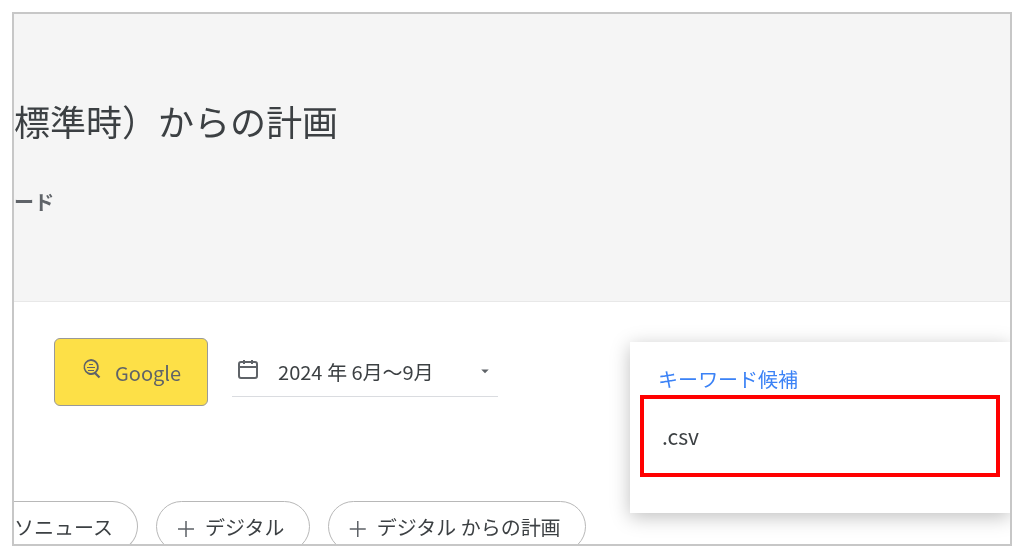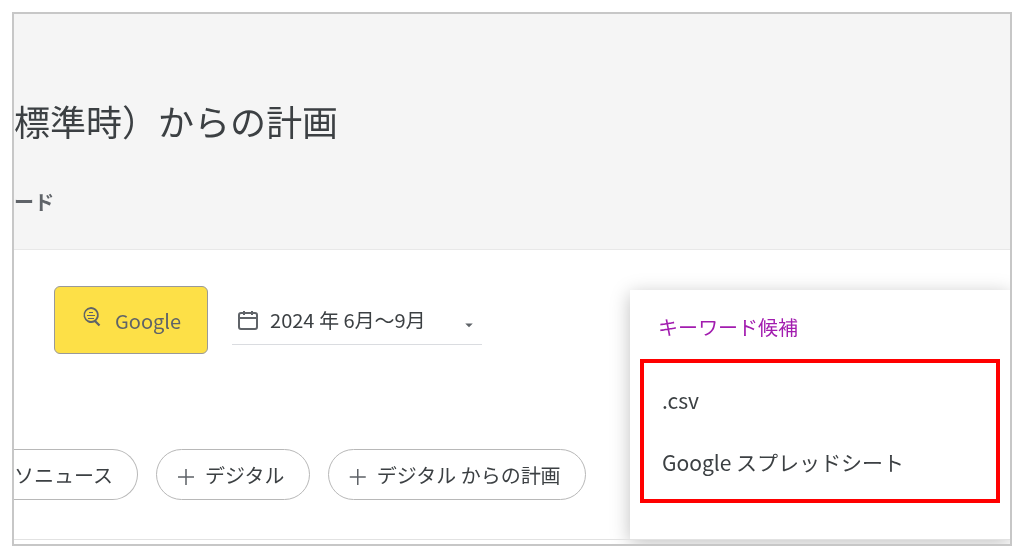--- a/index.html
+++ b/index.html
@@ -14,21 +14,21 @@
     }
     .outer {
       border: 2px solid #c7c7c7;
       width: 100%;
       height: 534px;
       position: relative;
       overflow: hidden;
     }
     .header {
       background: #f5f5f5;
-      height: 236px;
+      height: 288px;
       position: relative;
       border-bottom: 1px solid #e8e8e8;
     }
     .title {
       position: absolute;
       top: 80px;
       left: 0;
       font-size: 36px;
       font-weight: 400;
       color: #3c4043;
@@ -63,22 +63,21 @@
       border-radius: 6px;
       padding: 18px 26px;
       font-size: 20px;
       color: #5f6368;
       cursor: pointer;
       background: #fde047;
     }
     .google-btn svg { width: 24px; height: 24px; fill: #5f6368; }
     .date-selector {
       display: flex;
-      align-items: center;
-      gap: 10px;
+      gap: 18px;
       font-size: 20px;
       color: #3c4043;
       padding: 10px 4px 10px 4px;
       border-bottom: 1px solid #dadce0;
       cursor: pointer;
     }
     .date-selector .cal-icon { width: 24px; height: 24px; color: #5f6368; }
     .date-selector .chevron { width: 18px; height: 18px; margin-left: 24px; color: #5f6368; }
     .chips-row {
       position: absolute;
@@ -111,22 +110,22 @@
       position: absolute;
       top: 40px;
       right: 0;
       width: 380px;
       background: #fff;
       box-shadow: 0 4px 18px rgba(0,0,0,0.25);
       padding: 10px 0 24px 0;
     }
     .dropdown-header {
       font-size: 20px;
-      color: #a21caf;
-      padding: 12px 28px 18px 28px;
+      color: #3b82f6;
+      padding: 12px 28px 2px 28px;
     }
     .dropdown-items {
       border: 4px solid #ff0000;
       margin: 0 10px 12px 10px;
       padding: 6px 0;
     }
     .dropdown-item {
       font-size: 21px;
       color: #3c4043;
       padding: 16px 18px;
@@ -187,19 +186,18 @@
       <div class="chip">
         <span class="plus">＋</span>
         <span>デジタル からの計画</span>
       </div>
     </div>
 
     <div class="dropdown">
       <div class="dropdown-header">キーワード候補</div>
       <div class="dropdown-items">
         <div class="dropdown-item">.csv</div>
-        <div class="dropdown-item">Google スプレッドシート</div>
       </div>
     </div>
 
     <div class="divider"></div>
   </div>
 </div>
 
 </body></html>

